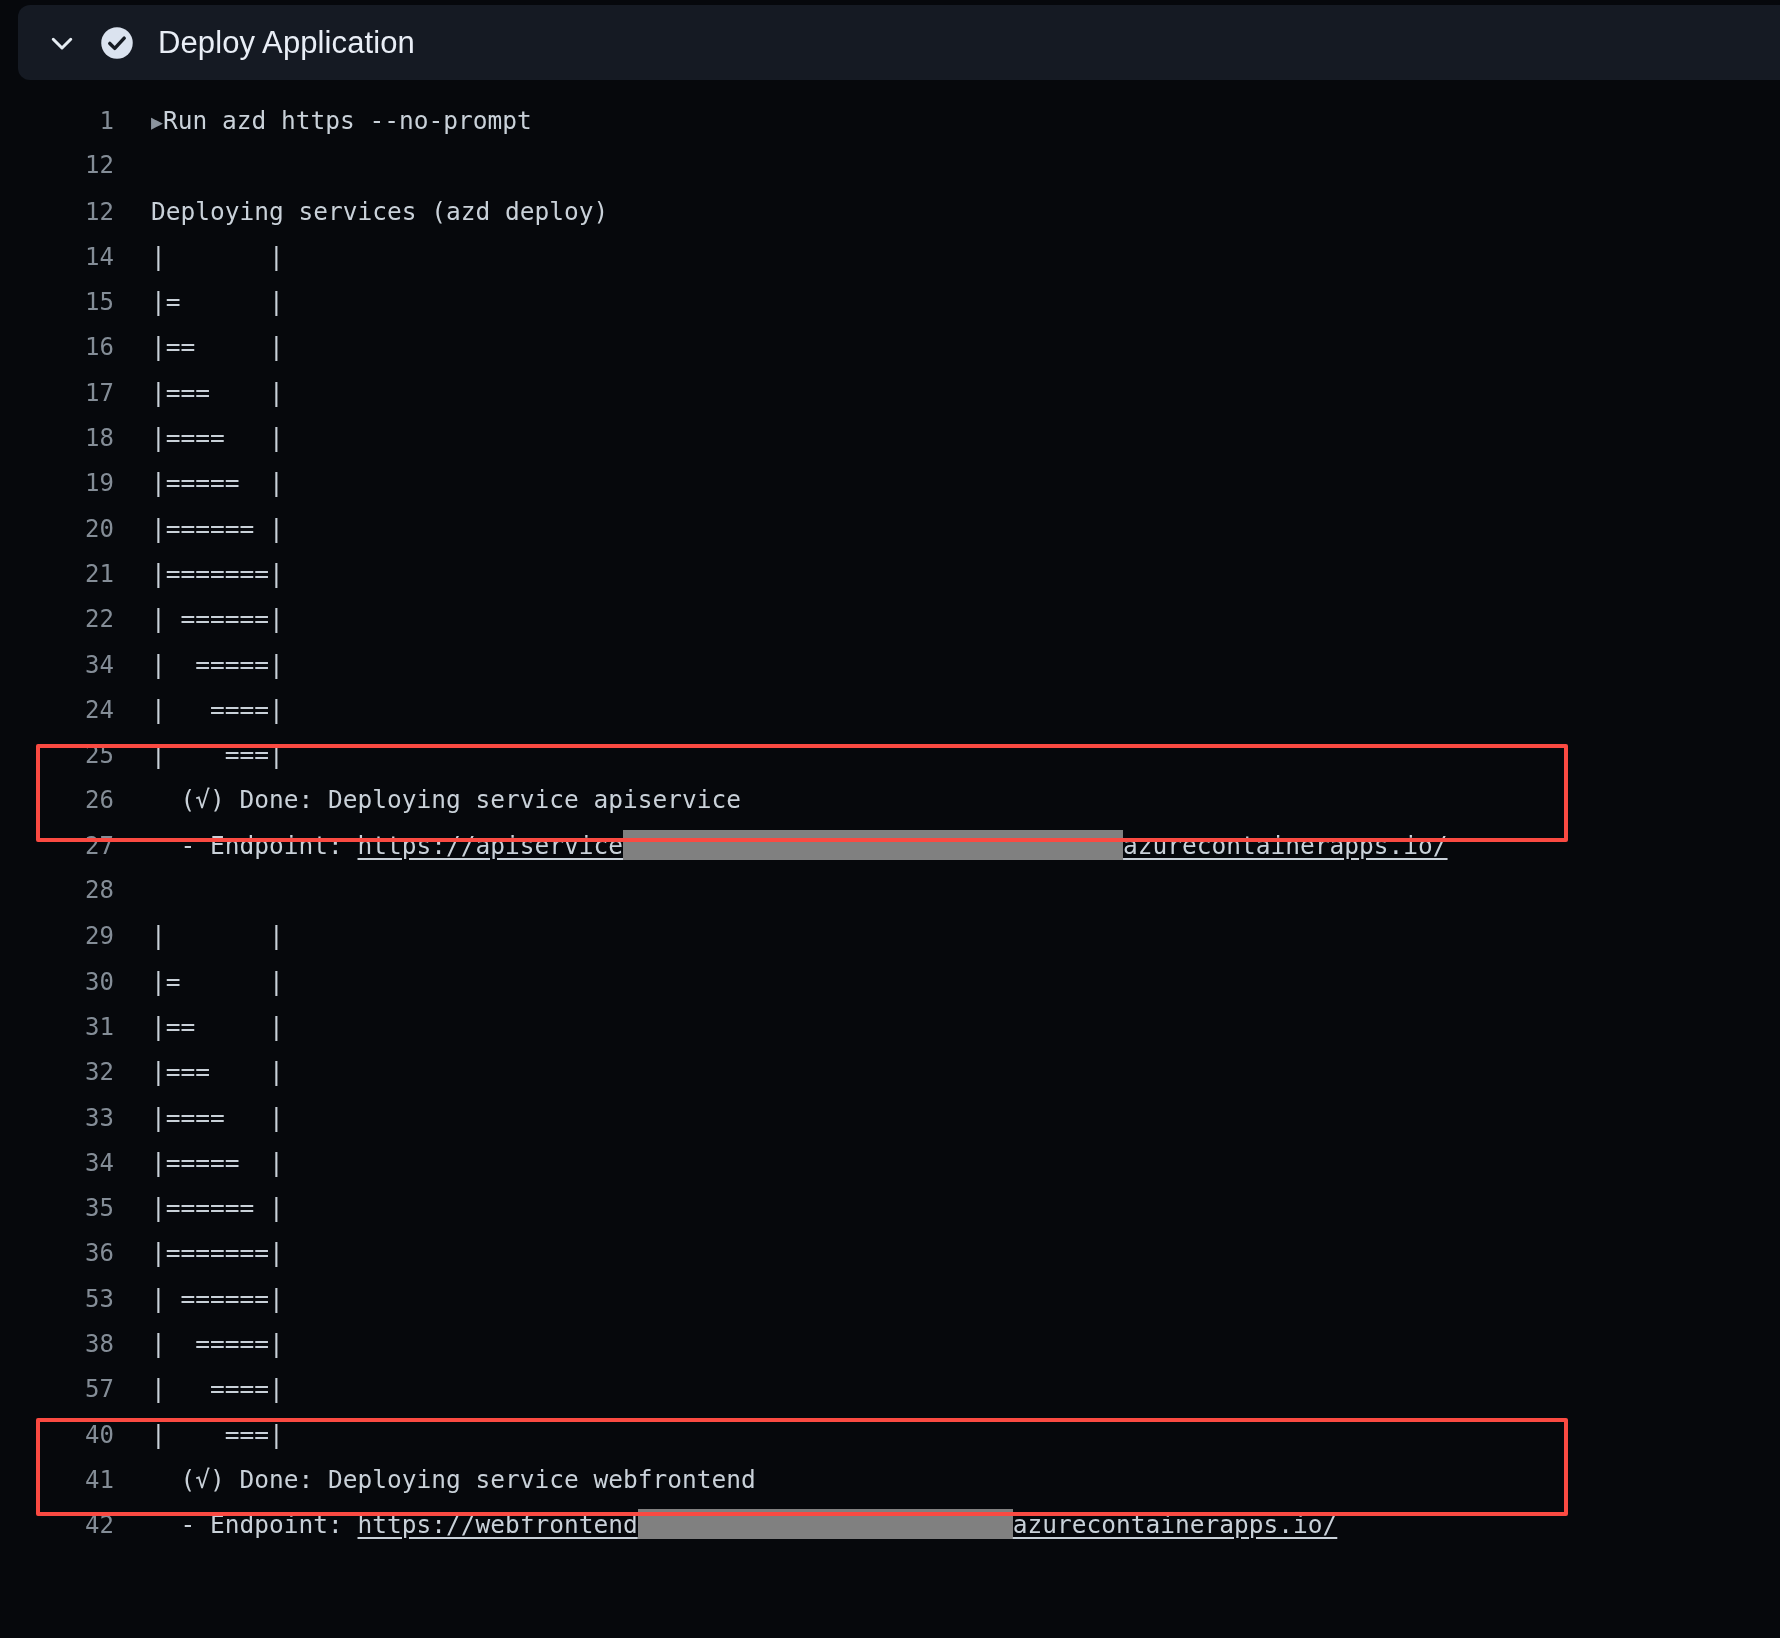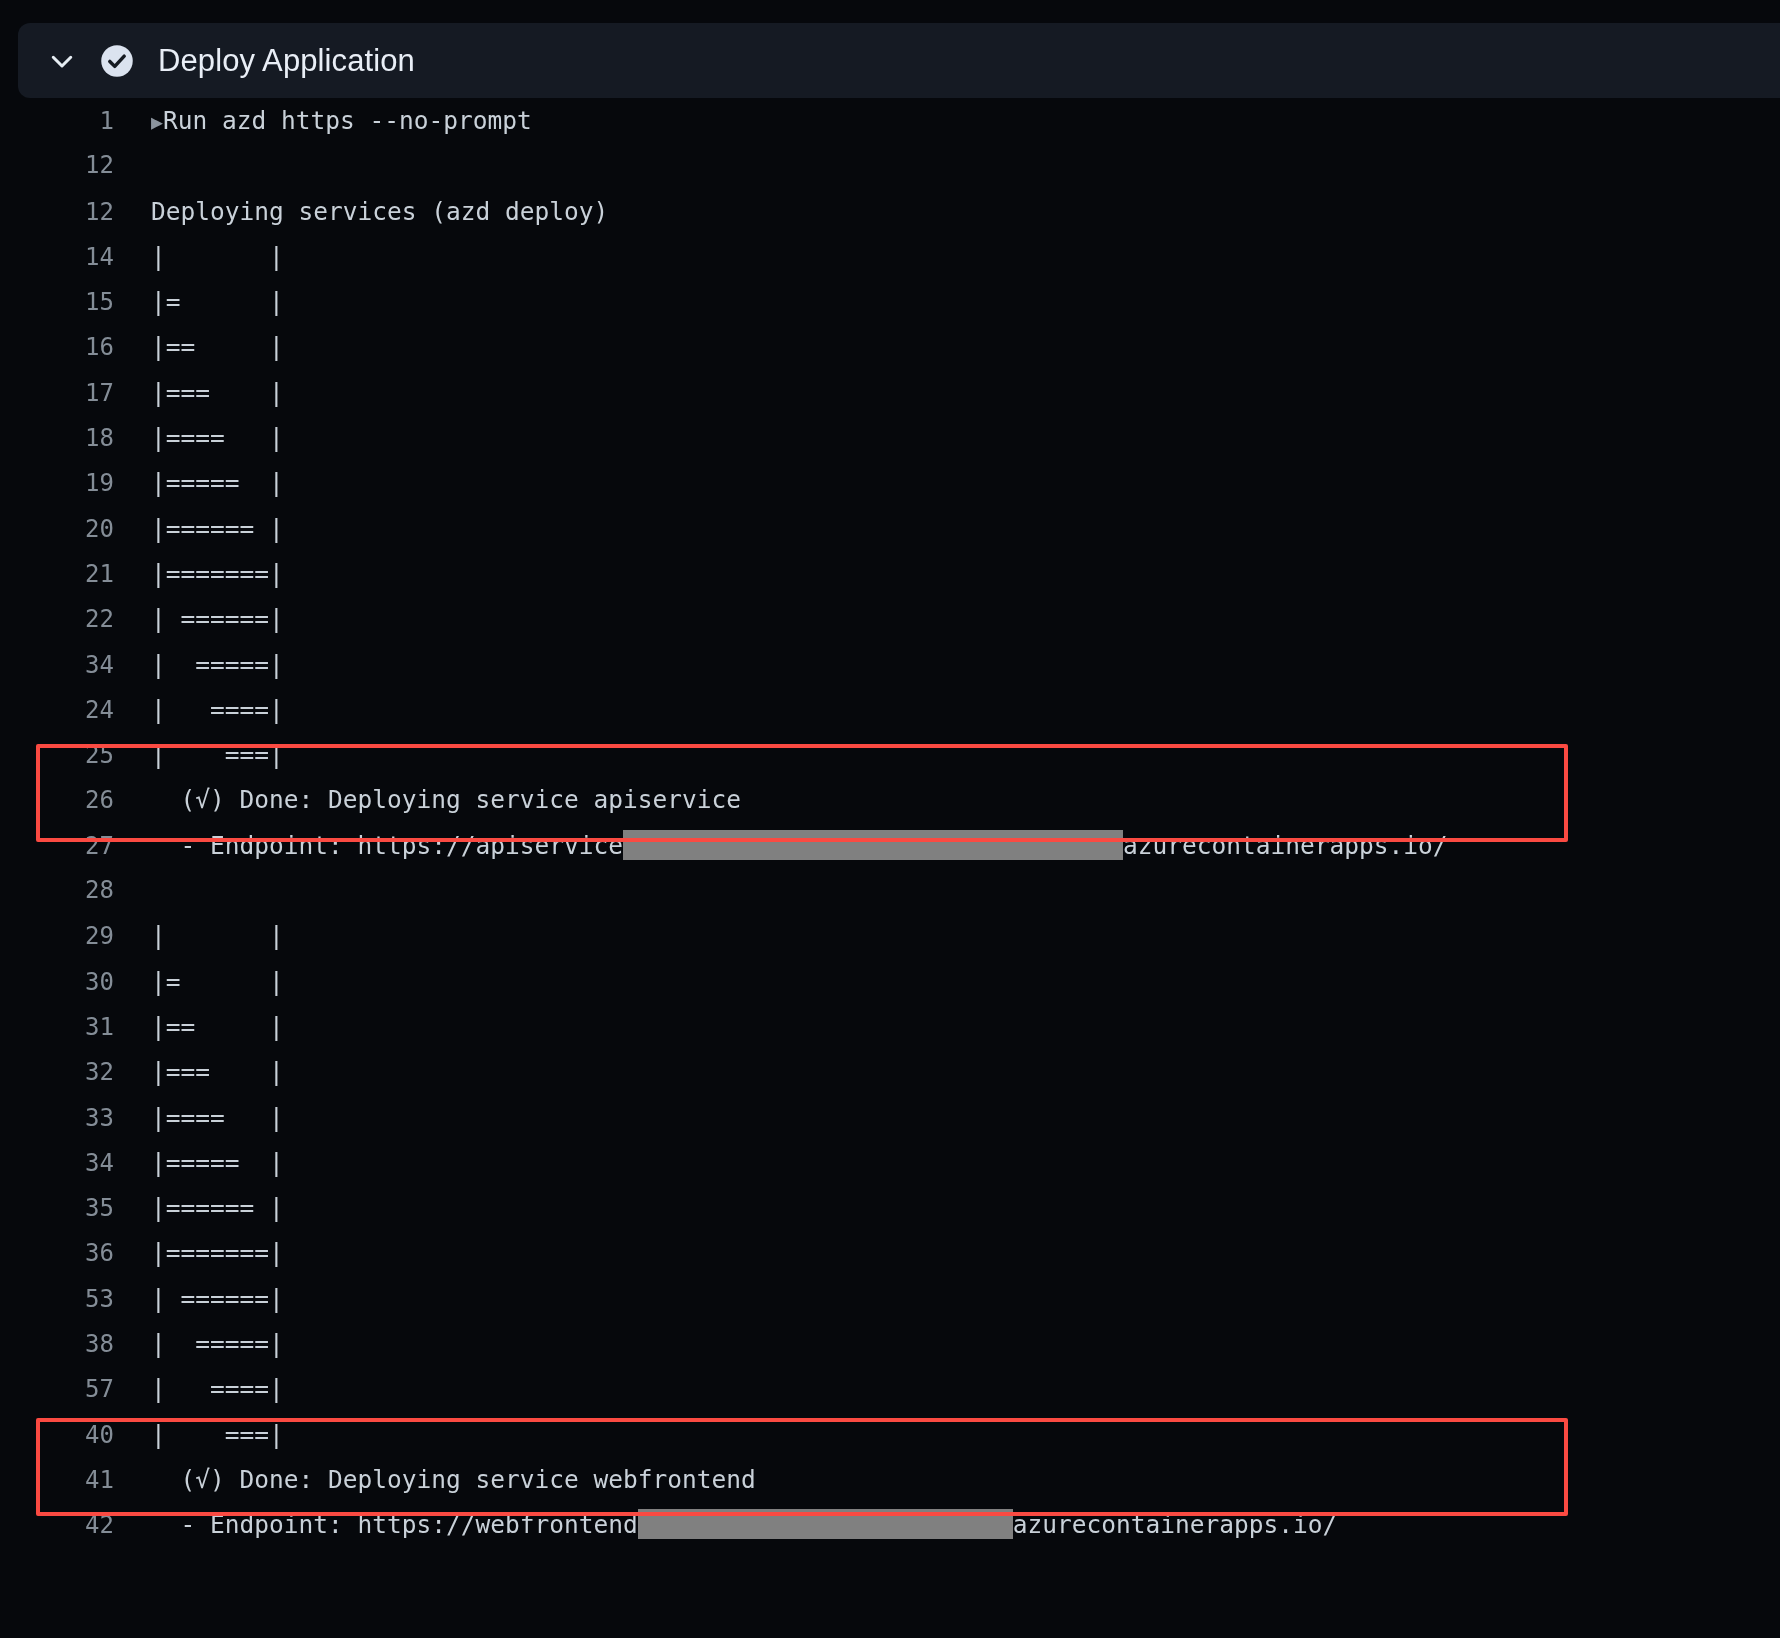--- a/index.html
+++ b/index.html
@@ -13,21 +13,21 @@
 
   #app {
     position: relative;
     width: 1780px; height: 1638px;
     background: #06080c;
   }
 
   
   .job-header {
     position: absolute;
-    left: 18px; top: 23px;
+    left: 18px; top: 5px;
     width: 1762px; height: 75px;
     background: #151a23;
     border-radius: 12px 0 0 12px;
     display: flex;
     align-items: center;
     padding-left: 24px;
     gap: 0;
   }
   .chevron-btn {
     width: 40px; height: 40px;
@@ -95,20 +95,21 @@
     text-overflow: clip;
   }
 
   .tri {
     color: #8b949e;
     font-size: 20px;
   }
 
   .link {
     color: #c9d1d9;
+    text-decoration: underline;
     text-underline-offset: 4px;
     cursor: pointer;
   }
 
   .redact {
     display: inline-block;
     background: #808080;
     height: 30px;
     vertical-align: -6px;
   }

